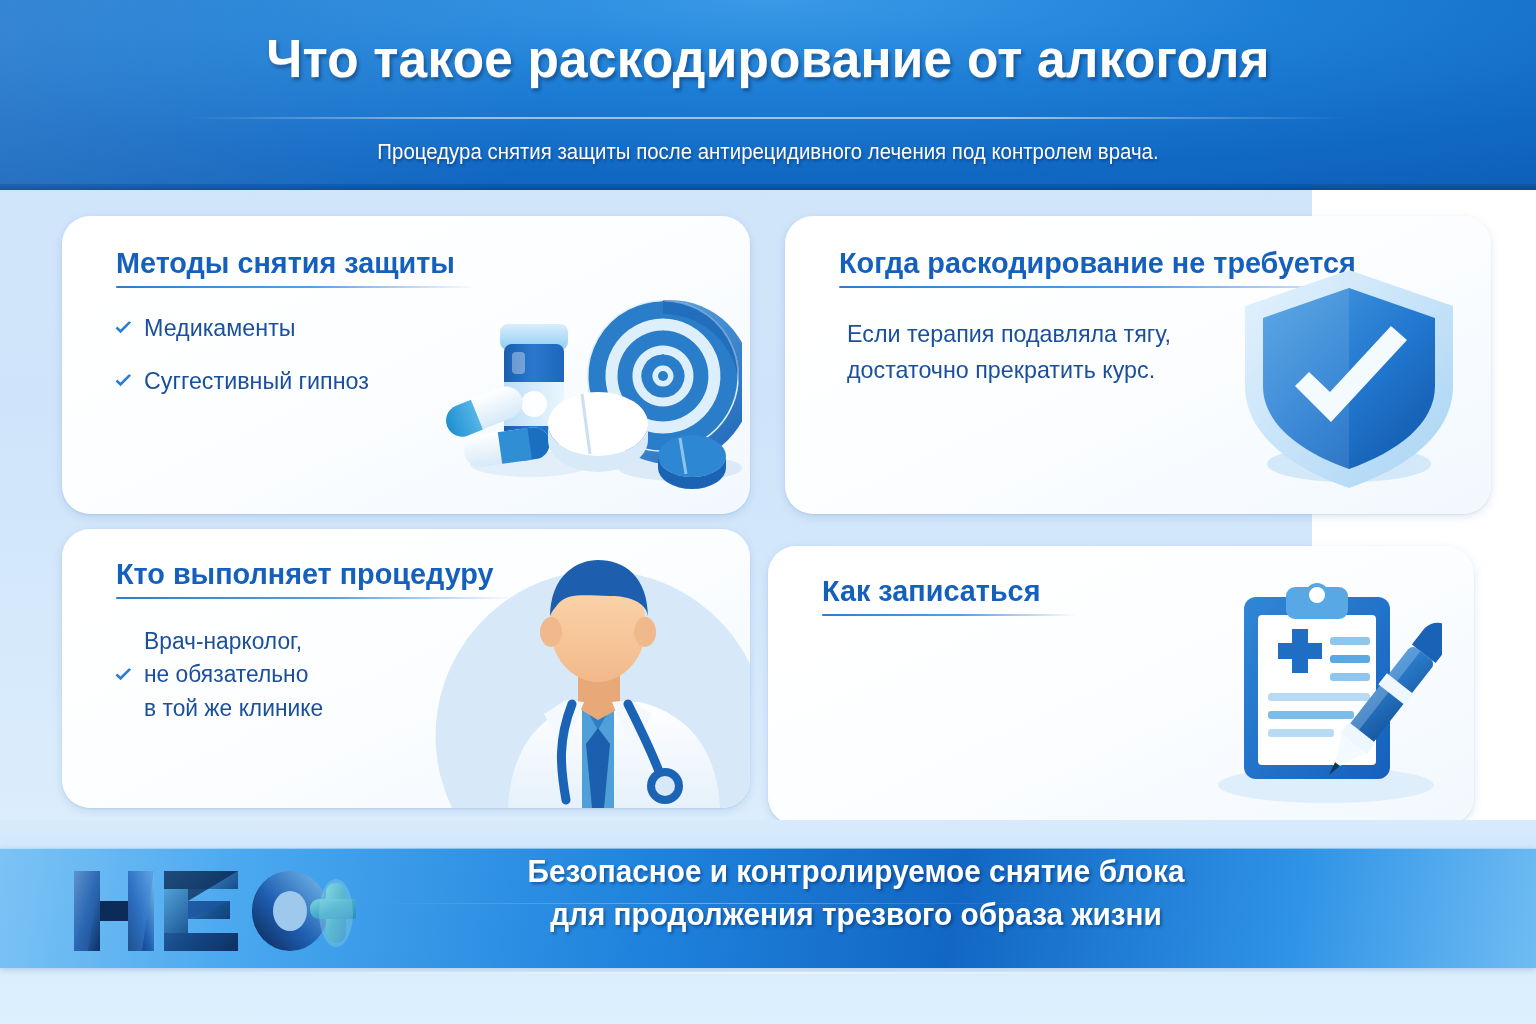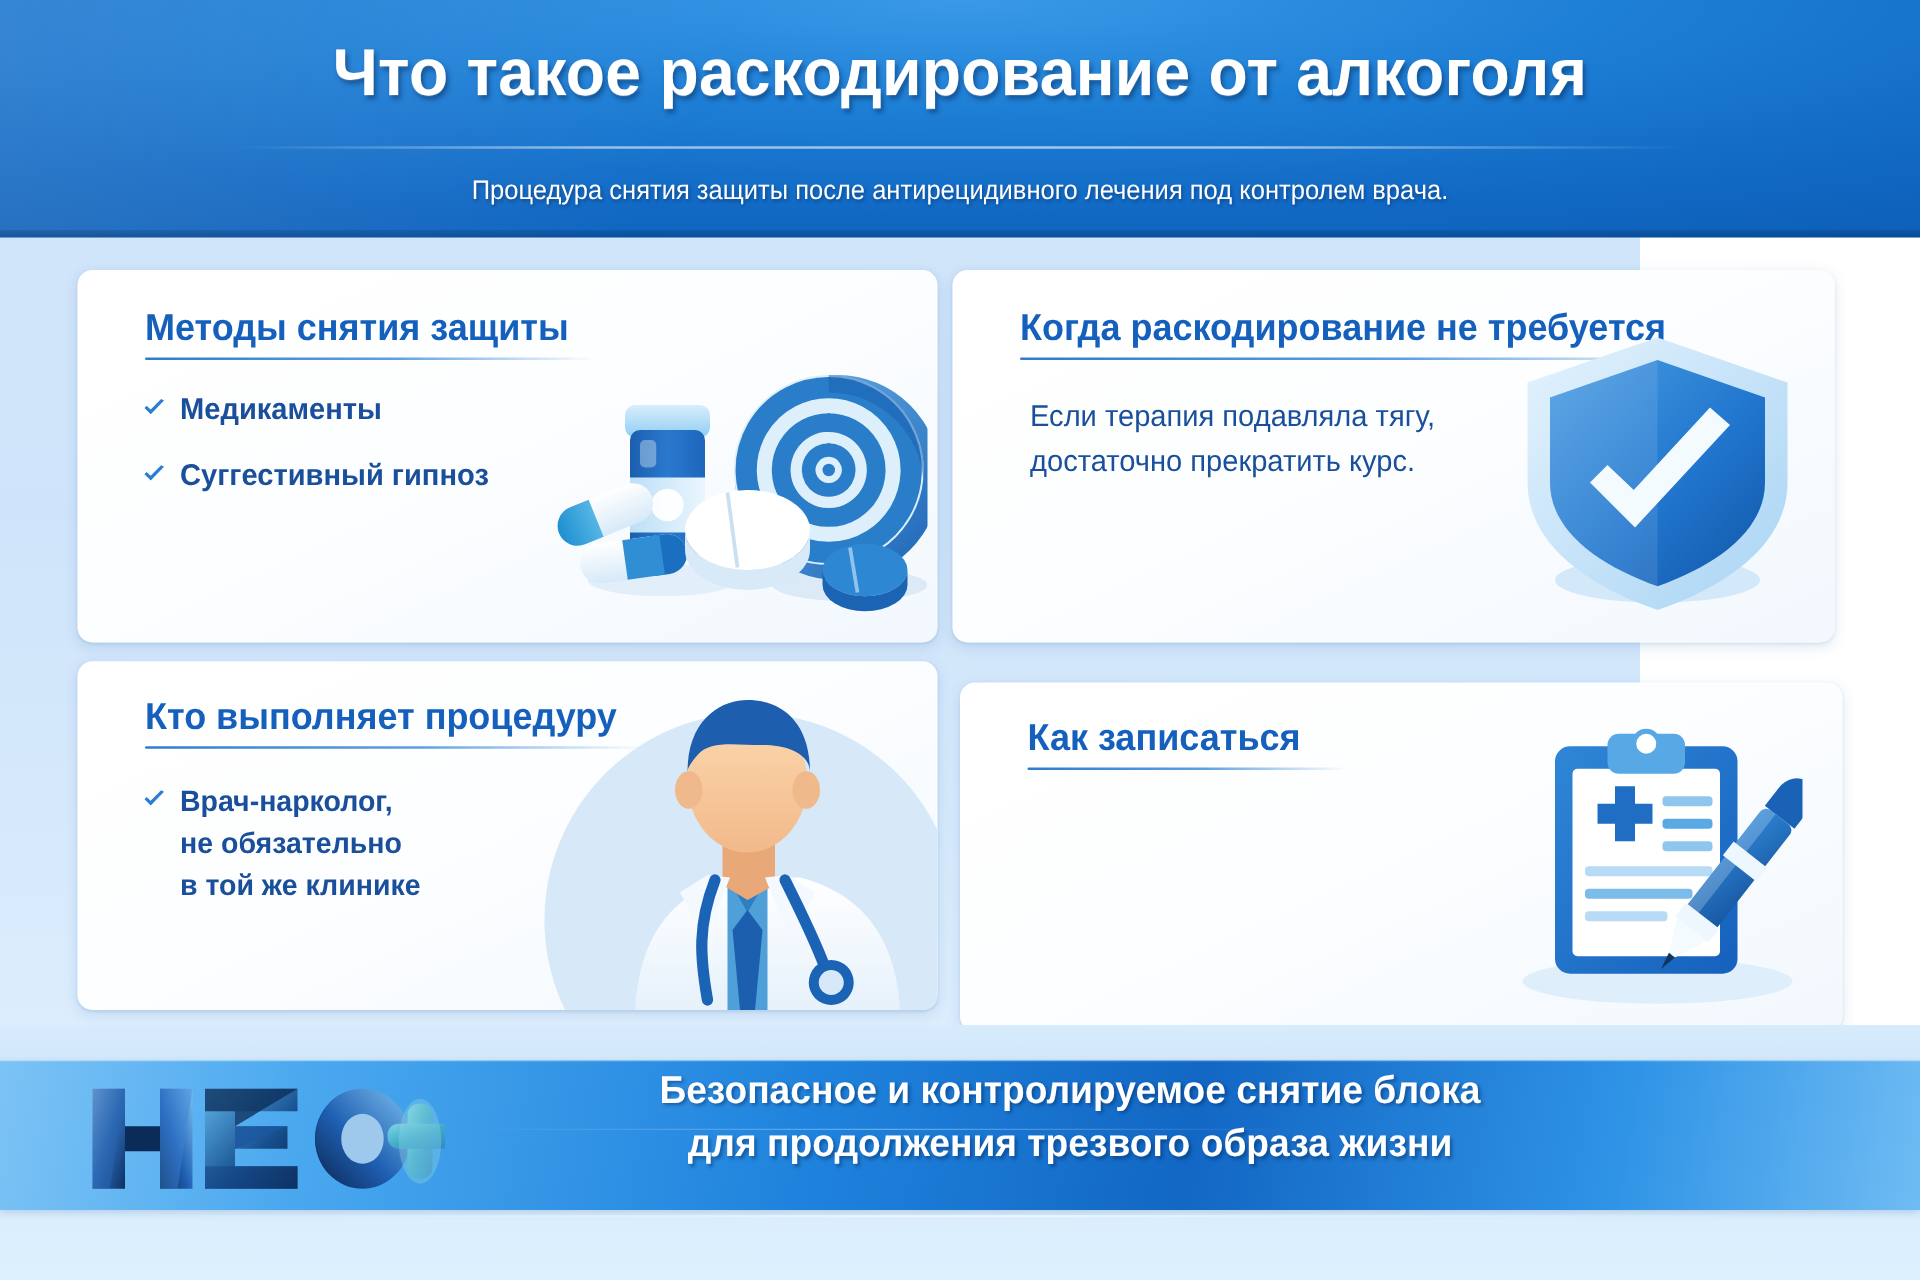--- a/index.html
+++ b/index.html
@@ -79,27 +79,27 @@
   
   #grid {
     position: absolute;
     left: 62px; top: 216px;
     width: 1412px; height: 596px;
   }
 
   .card {
     position: absolute;
     background: linear-gradient(155deg, #ffffff 0%, #fdfeff 45%, #f2f8fe 100%);
-    border-radius: 12px;
+    border-radius: 28px;
     box-shadow: 0 3px 10px rgba(30,90,160,.14), 0 1px 2px rgba(30,90,160,.10);
     overflow: hidden;
     padding-left: 11px;
   }
   .card.tl { left: 0;   top: 0;   width: 688px; height: 298px; }
-  .card.tr { left: 700px; top: 0; width: 706px; height: 298px; text-decoration: underline; }
+  .card.tr { left: 723px; top: 0; width: 706px; height: 298px; text-decoration: underline; }
   .card.bl { left: 0;   top: 313px; width: 688px; height: 279px; }
   .card.br { left: 706px; top: 330px; width: 706px; height: 279px; }
 
   .card-title {
     position: absolute;
     left: 54px; top: 30px;
     color: #1560bd;
     font-size: 30px;
     font-weight: bold;
     font-family: "Liberation Sans Narrow", "Liberation Sans", sans-serif;
@@ -127,24 +127,23 @@
     left: 52px; top: 96px;
     width: 430px;
     list-style: none;
   }
   .card.br .bullets { top: 92px; width: 430px; }
   .card.bl .bullets { top: 96px; width: 350px; }
 
   .bullet {
     position: relative;
     display: flex;
-    align-items: flex-start;
+    align-items: center;
     gap: 11px;
     margin-bottom: 20px;
-    font-weight: bold;
   }
   .card.bl .bullet, .card.br .bullet { margin-bottom: 18px; }
 
   .check-icon {
     flex: 0 0 auto;
     width: 19px; height: 21px;
     margin-top: 7px;
     color: #2a7fd4;
   }
   .check-icon svg { display: block; width: 19px; height: 15px; }

